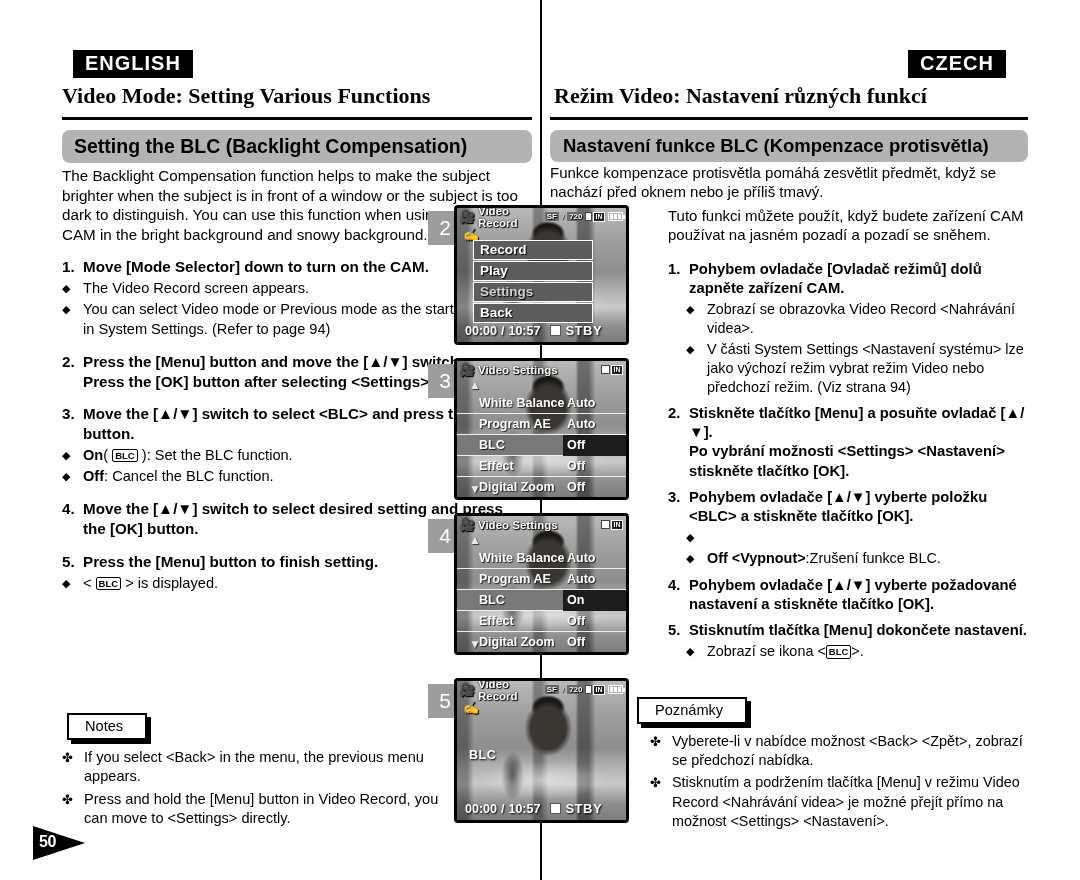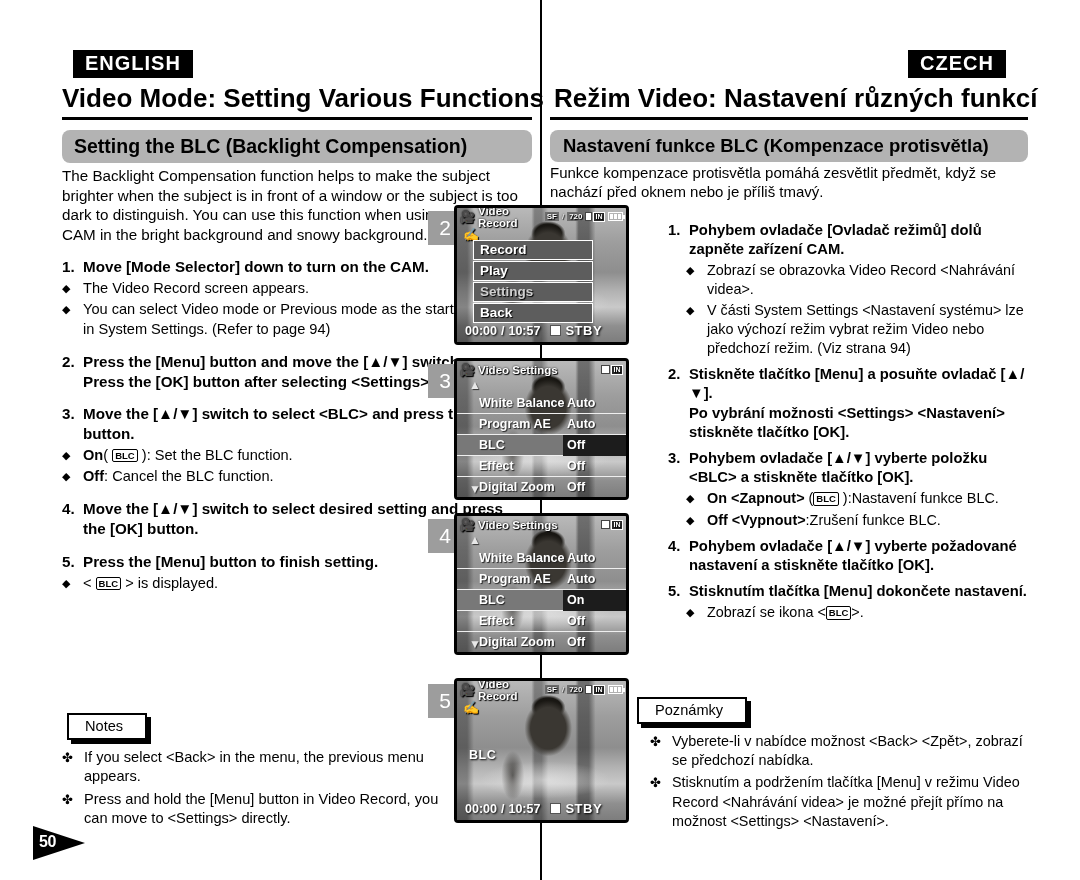--- a/index.html
+++ b/index.html
@@ -30,23 +30,24 @@
     padding:3px 12px 4px 12px;
     line-height:1.05;
   }
   #lang-en { left:73px; top:50px; }
   #lang-cz { left:908px; top:50px; }
 
   
   .chapter-title {
     position:absolute;
     font-weight:bold;
-    font-size:26px;
+    font-size:22px;
     white-space:nowrap;
     line-height:1.1;
+    font-family:Liberation Serif, serif;
   }
   #title-en { left:62px; top:84px; }
   #title-cz { left:554px; top:84px; }
 
   .rule {
     position:absolute; height:3px; background:#000;
   }
   #rule-en { left:62px; top:117px; width:470px; }
   #rule-cz { left:550px; top:117px; width:478px; }
 
@@ -375,20 +376,21 @@
       <span class="txt">Press and hold the [Menu] button in Video Record, you can move to &lt;Settings&gt; directly.</span>
     </div>
   </div>
 
   <div id="col-cz" class="col">
 
     <p class="body cz">Funkce kompenzace protisvětla pomáhá zesvětlit předmět, když se nachází před oknem nebo je příliš tmavý.</p>
 
     <div style="height:4px"></div>
 
+    <p class="body cz" style="padding-left:118px;">Tuto funkci můžete použít, když budete zařízení CAM používat na jasném pozadí a pozadí se sněhem.</p>
 
     <div class="step cz" style="padding-left:118px; margin-top:15px;">
       <span class="num">1.</span>
       <span class="txt">Pohybem ovladače [Ovladač režimů] dolů zapněte zařízení CAM.</span>
     </div>
     <div class="bullet cz" style="padding-left:136px;">
       <span class="dot">◆</span>
       <span class="txt">Zobrazí se obrazovka Video Record &lt;Nahrávání videa&gt;.</span>
     </div>
     <div class="bullet cz" style="padding-left:136px;">
@@ -403,21 +405,20 @@
         <span>Po vybrání možnosti &lt;Settings&gt; &lt;Nastavení&gt; stiskněte tlačítko [OK].</span>
       </span>
     </div>
 
     <div class="step cz" style="padding-left:118px;">
       <span class="num">3.</span>
       <span class="txt">Pohybem ovladače [▲/▼] vyberte položku &lt;BLC&gt; a stiskněte tlačítko [OK].</span>
     </div>
     <div class="bullet cz" style="padding-left:136px;">
       <span class="dot">◆</span>
-      <span class="txt"><b>On &lt;Zapnout&gt;</b> (<span class="blc-ico">BLC</span> ):Nastavení funkce BLC.</span>
     </div>
     <div class="bullet cz" style="padding-left:136px;">
       <span class="dot">◆</span>
       <span class="txt"><b>Off &lt;Vypnout&gt;</b>:Zrušení funkce BLC.</span>
     </div>
 
     <div class="step cz" style="padding-left:118px;">
       <span class="num">4.</span>
       <span class="txt">Pohybem ovladače [▲/▼] vyberte požadované nastavení a stiskněte tlačítko [OK].</span>
     </div>

